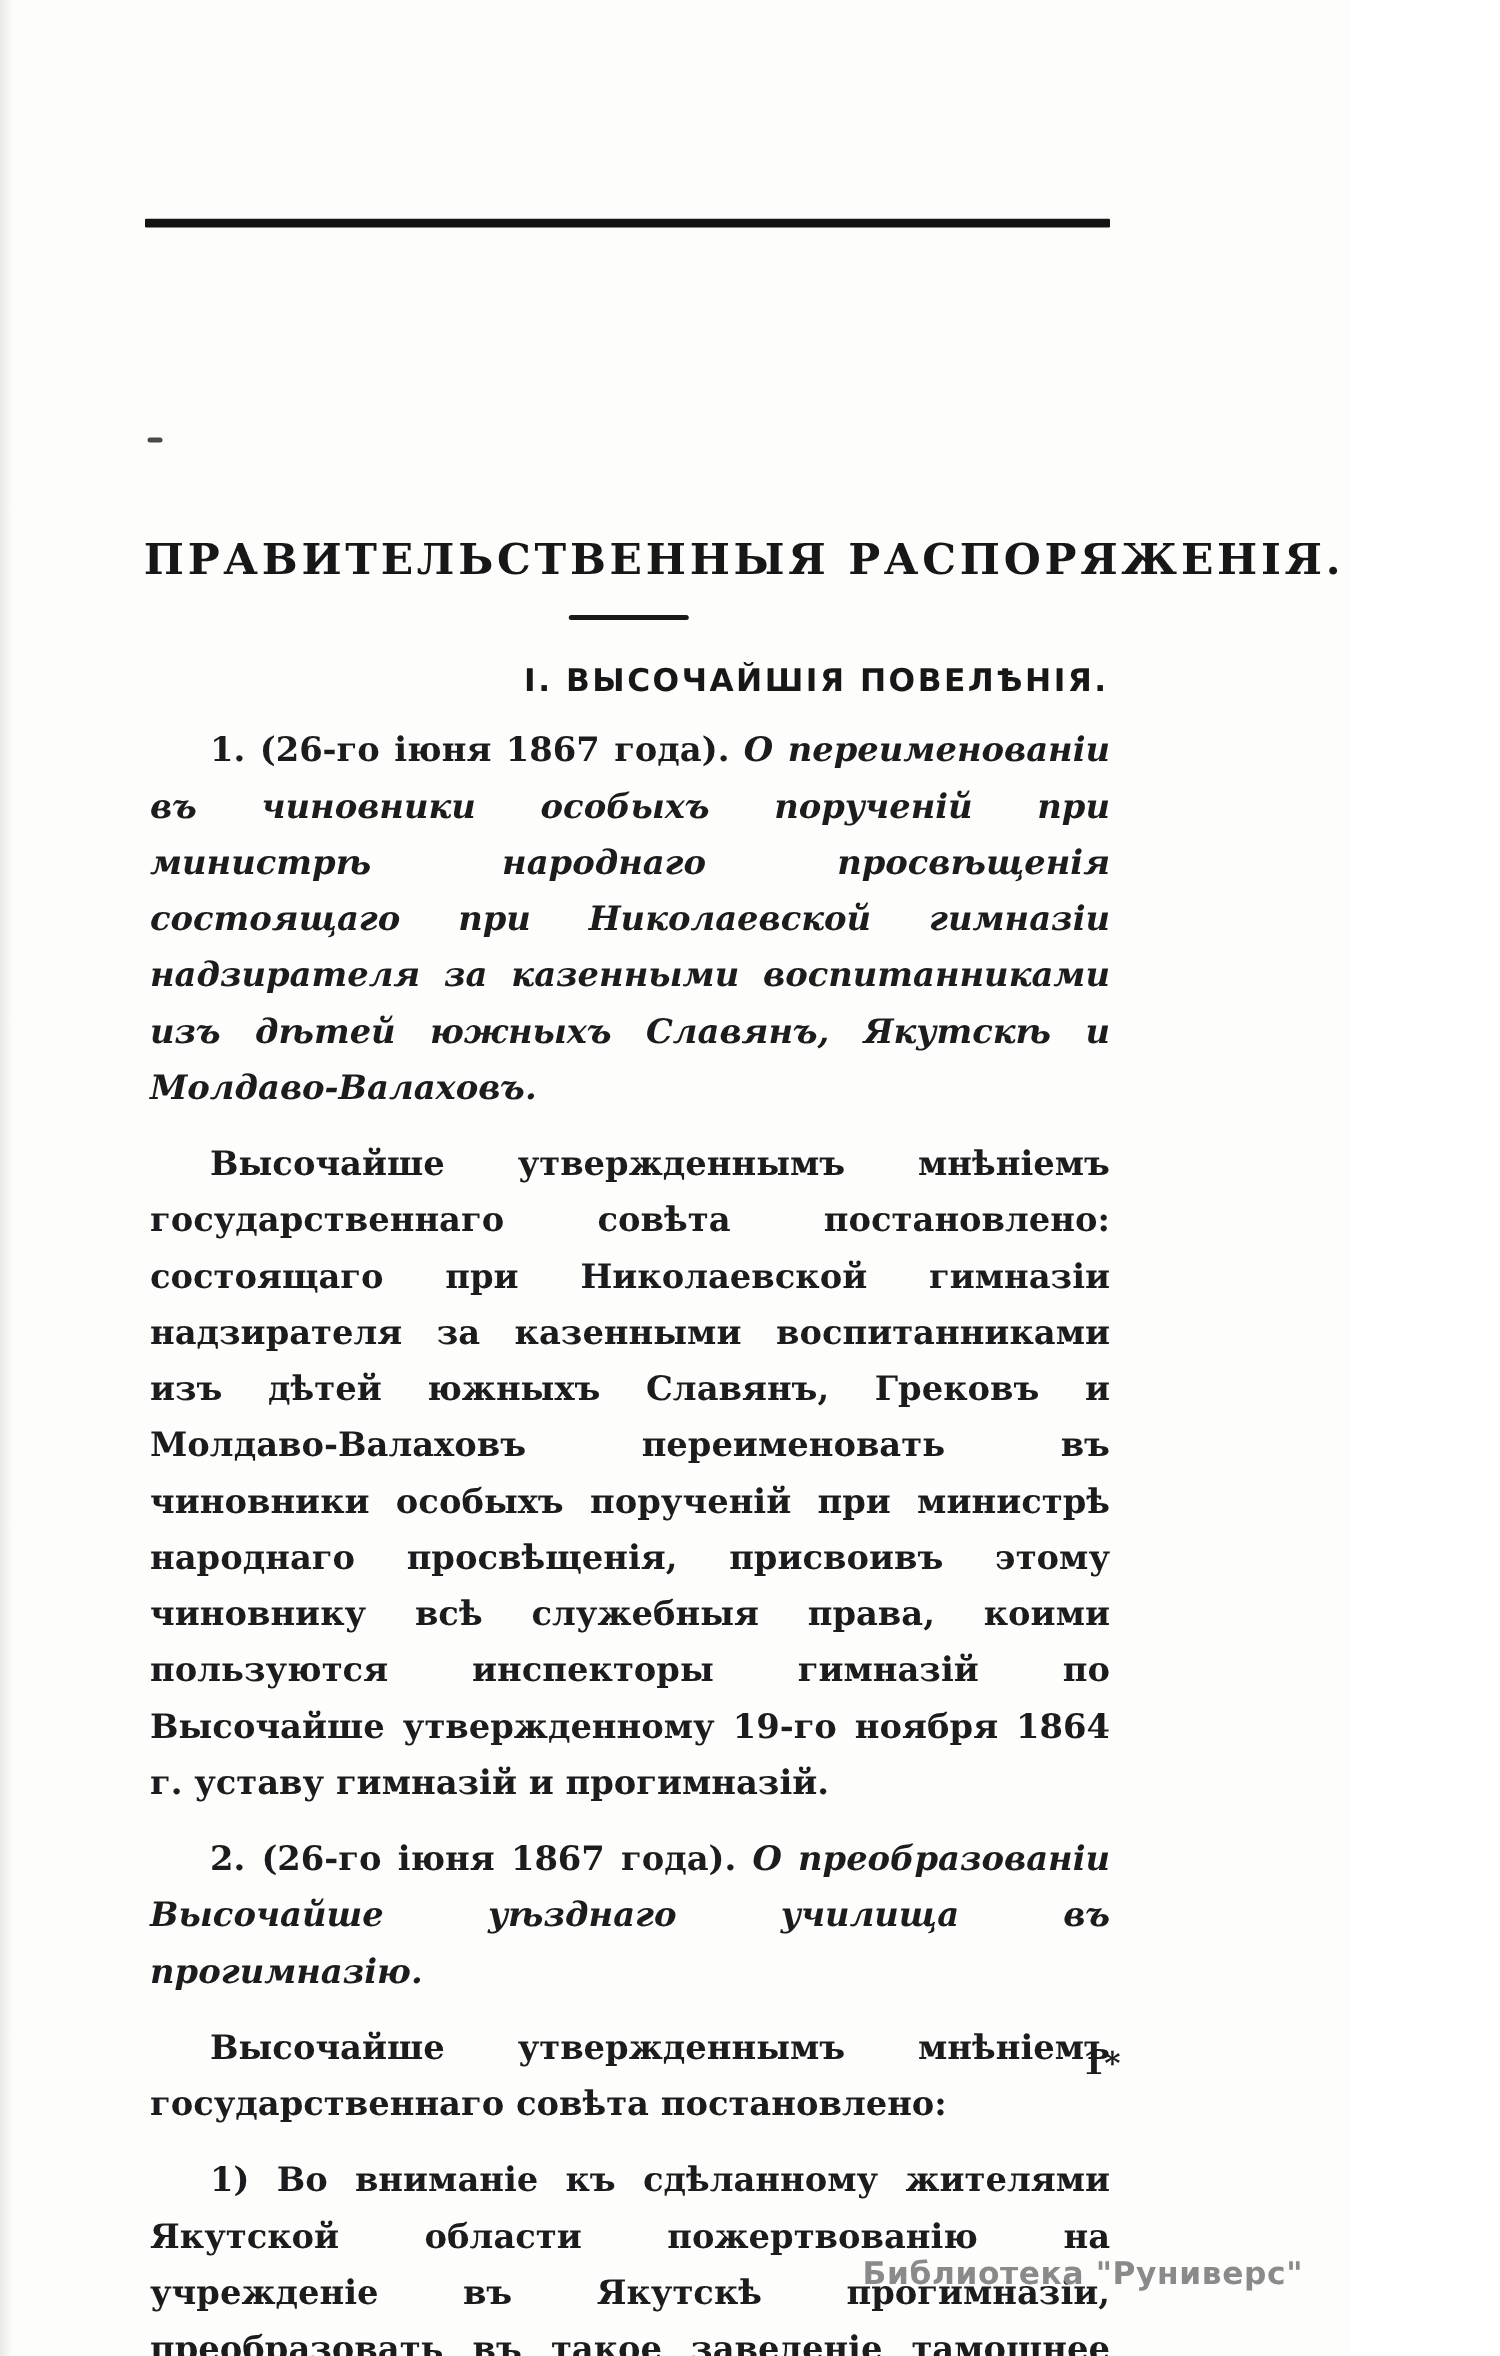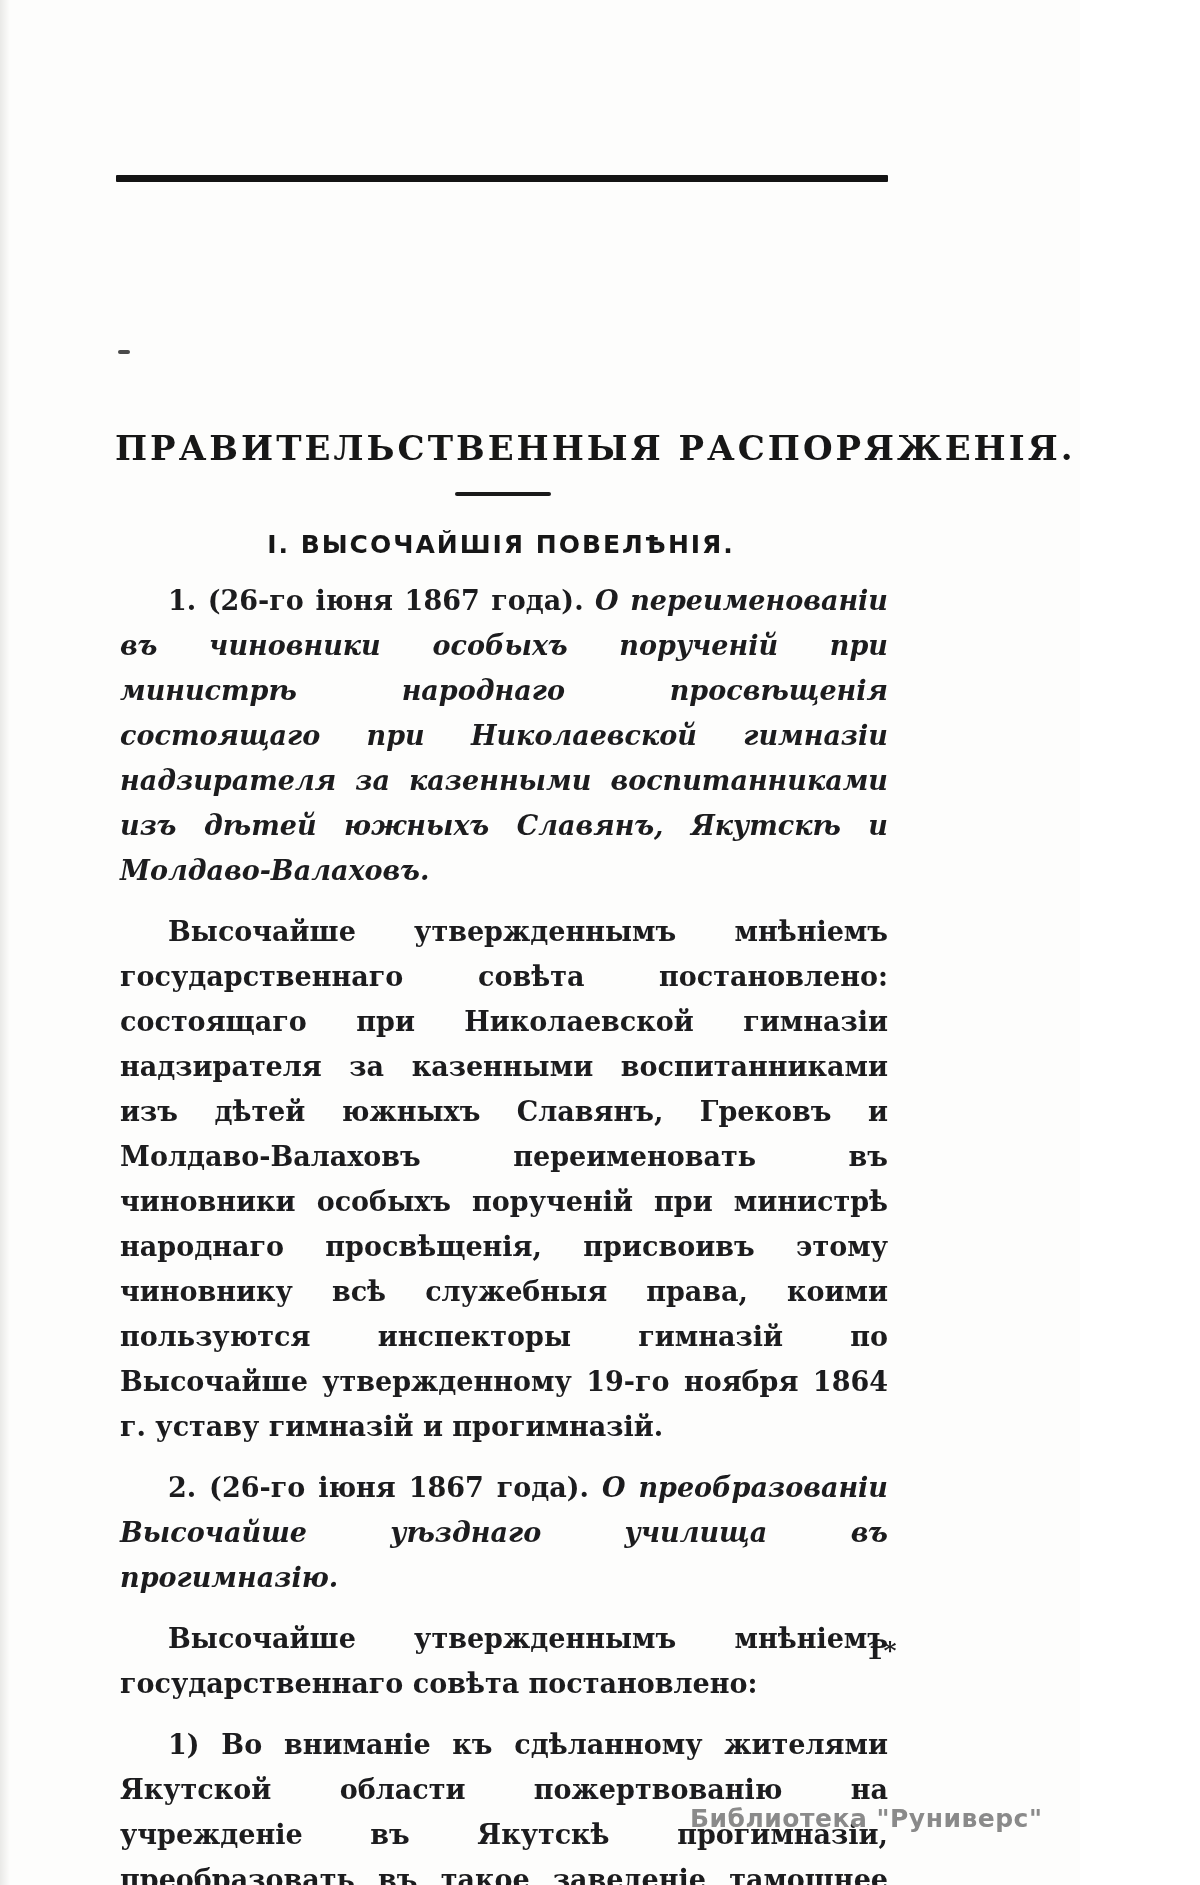--- a/index.html
+++ b/index.html
@@ -61,21 +61,21 @@
     height: 4px;
     background: #1a1a1a;
     border-radius: 2px;
   }
   .section-title {
     position: absolute;
     left: 115px;
     top: 530px;
     width: 772px;
     margin: 0;
-    text-align: center;
+    text-align: right;
     font-family: "DejaVu Sans", "Liberation Sans", sans-serif;
     font-size: 25px;
     font-weight: bold;
     letter-spacing: 2px;
     color: #171717;
     white-space: nowrap;
   }
   .text-body {
     position: absolute;
     left: 120px;

